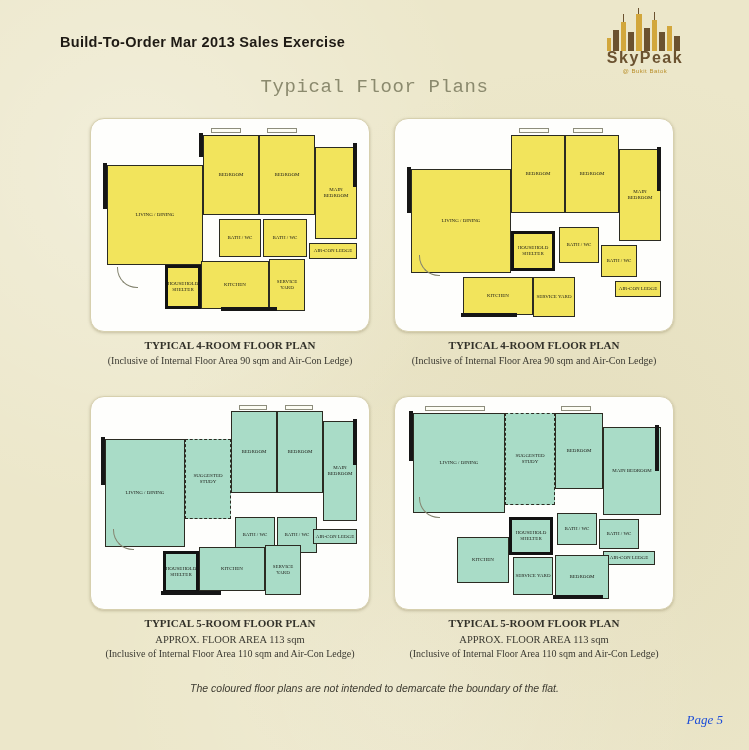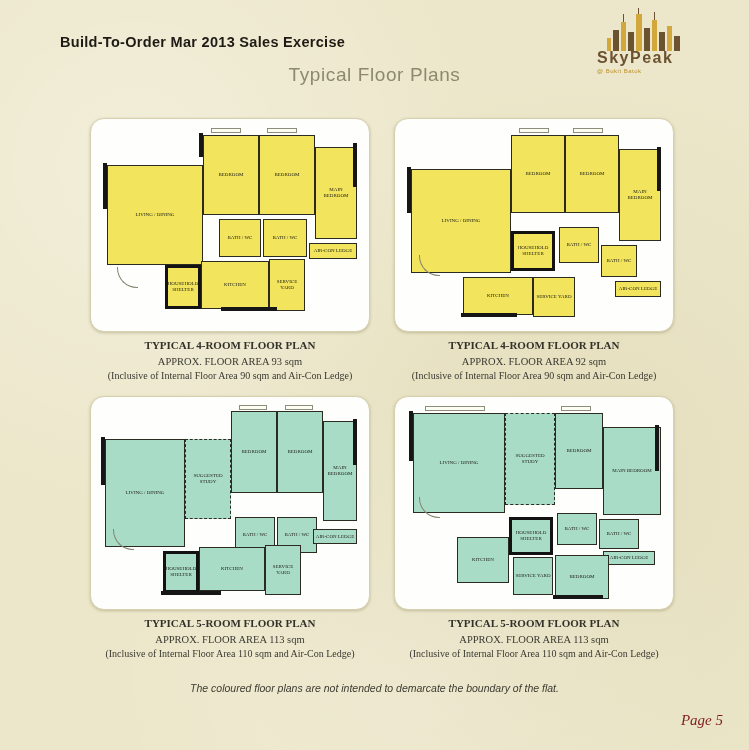--- a/index.html
+++ b/index.html
@@ -10,30 +10,30 @@
       radial-gradient(circle at 18% 22%, rgba(255,255,255,.30), transparent 42%),
       radial-gradient(circle at 78% 64%, rgba(196,184,136,.18), transparent 55%),
       radial-gradient(circle at 55% 90%, rgba(255,255,255,.18), transparent 40%);
     font-family:"Liberation Sans", sans-serif;
     color:#22201a;
   }
   .hdr-title{
     position:absolute;left:60px;top:34px;
     font-size:14.5px;letter-spacing:.3px;color:#1e1a14;font-weight:bold;
   }
-  .logo{position:absolute;right:56px;top:8px;width:96px;text-align:left;}
+  .logo{position:absolute;right:56px;top:8px;width:96px;text-align:center;}
   .logo svg{display:block;margin:0 auto;}
   .logo-name{
     font-size:16px;font-weight:bold;color:#6b5230;letter-spacing:1.5px;
     margin-top:-2px;line-height:1;
   }
   .logo-sub{font-size:6px;color:#b98f2a;letter-spacing:.5px;margin-top:2px;}
   .page-title{
-    position:absolute;left:0;top:64px;width:749px;text-align:center;
-    font-size:19px;color:#8b8a6e;letter-spacing:.6px;
+    position:absolute;left:0;top:76px;width:749px;text-align:center;
+    font-size:19px;color:#8b8a6e;letter-spacing:.6px;font-family:Liberation Mono, monospace;
   }
   .cell{position:absolute;width:300px;font-family:Liberation Serif, serif;}
   .cellA{left:80px;top:118px;}
   .cellB{left:384px;top:118px;}
   .cellC{left:80px;top:396px;}
   .cellD{left:384px;top:396px;}
   .card{
     width:278px;height:212px;margin:0 auto;background:#fefefc;
     border:1px solid #d7d0ae;border-radius:14px;
     box-shadow:0 1px 3px rgba(120,110,70,.35);
@@ -134,21 +134,21 @@
   .pD .kD1{left:4px;top:6px;width:4px;height:50px;}
   .pD .kD2{left:250px;top:20px;width:4px;height:46px;}
   .pD .kD3{left:148px;top:190px;width:50px;height:4px;}
   .pD .aD1{left:14px;top:92px;}
   .disclaimer{
     position:absolute;left:0;top:682px;width:749px;text-align:center;
     font-size:10.5px;font-style:italic;color:#3c3a30;
   }
   .page-number{
     position:absolute;right:26px;top:712px;
-    font-family:"Liberation Serif", serif;font-style:italic;font-size:15px;color:#7f1d1d;
+    font-family:"Liberation Serif", serif;font-style:italic;font-size:13px;color:#1d4ed8;
   }
 </style>
 </head>
 <body>
 
 <div class="hdr-title">Build-To-Order Mar 2013 Sales Exercise</div>
 
 <div class="logo">
   <span>
     <svg width="78" height="44" viewBox="0 0 78 44">
@@ -190,21 +190,20 @@
       <div class="room r9">SERVICE YARD</div>
       <div class="wall kA1"></div>
       <div class="wall kA2"></div>
       <div class="wall kA3"></div>
       <div class="wall kA4"></div>
       <div class="arc aA1"></div>
     </div>
   </div>
   <div class="caption">
     <div class="cap1">TYPICAL 4-ROOM FLOOR PLAN</div>
-    <div class="cap2">APPROX. FLOOR AREA 93 sqm</div>
     <div class="cap3">(Inclusive of Internal Floor Area 90 sqm and Air-Con Ledge)</div>
   </div>
 </div>
 
 <div class="cell cellB">
   <div class="card">
     <div class="canvas yellow pB">
       <div class="win wB1"></div>
       <div class="win wB2"></div>
       <div class="room r0">LIVING / DINING</div>
@@ -218,21 +217,20 @@
       <div class="room r8">SERVICE YARD</div>
       <div class="room r9">AIR-CON LEDGE</div>
       <div class="wall kB1"></div>
       <div class="wall kB2"></div>
       <div class="wall kB3"></div>
       <div class="arc aB1"></div>
     </div>
   </div>
   <div class="caption">
     <div class="cap1">TYPICAL 4-ROOM FLOOR PLAN</div>
-    <div class="cap2">APPROX. FLOOR AREA 92 sqm</div>
     <div class="cap3">(Inclusive of Internal Floor Area 90 sqm and Air-Con Ledge)</div>
   </div>
 </div>
 
 <div class="cell cellC">
   <div class="card">
     <div class="canvas teal pC">
       <div class="win wC1"></div>
       <div class="win wC2"></div>
       <div class="room r0">LIVING / DINING</div>

